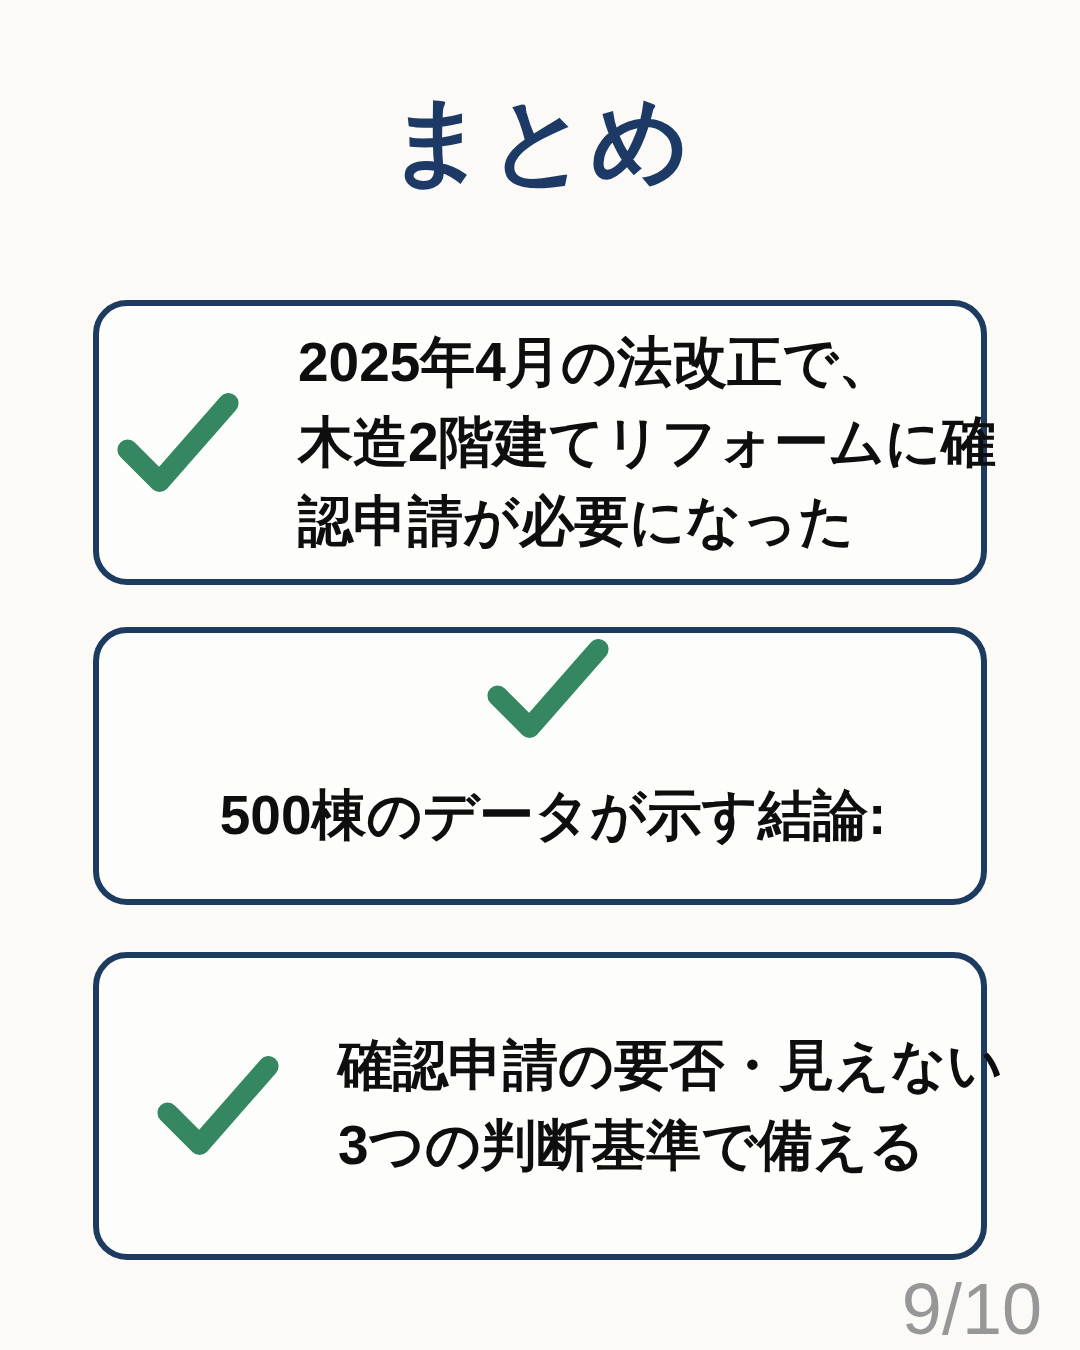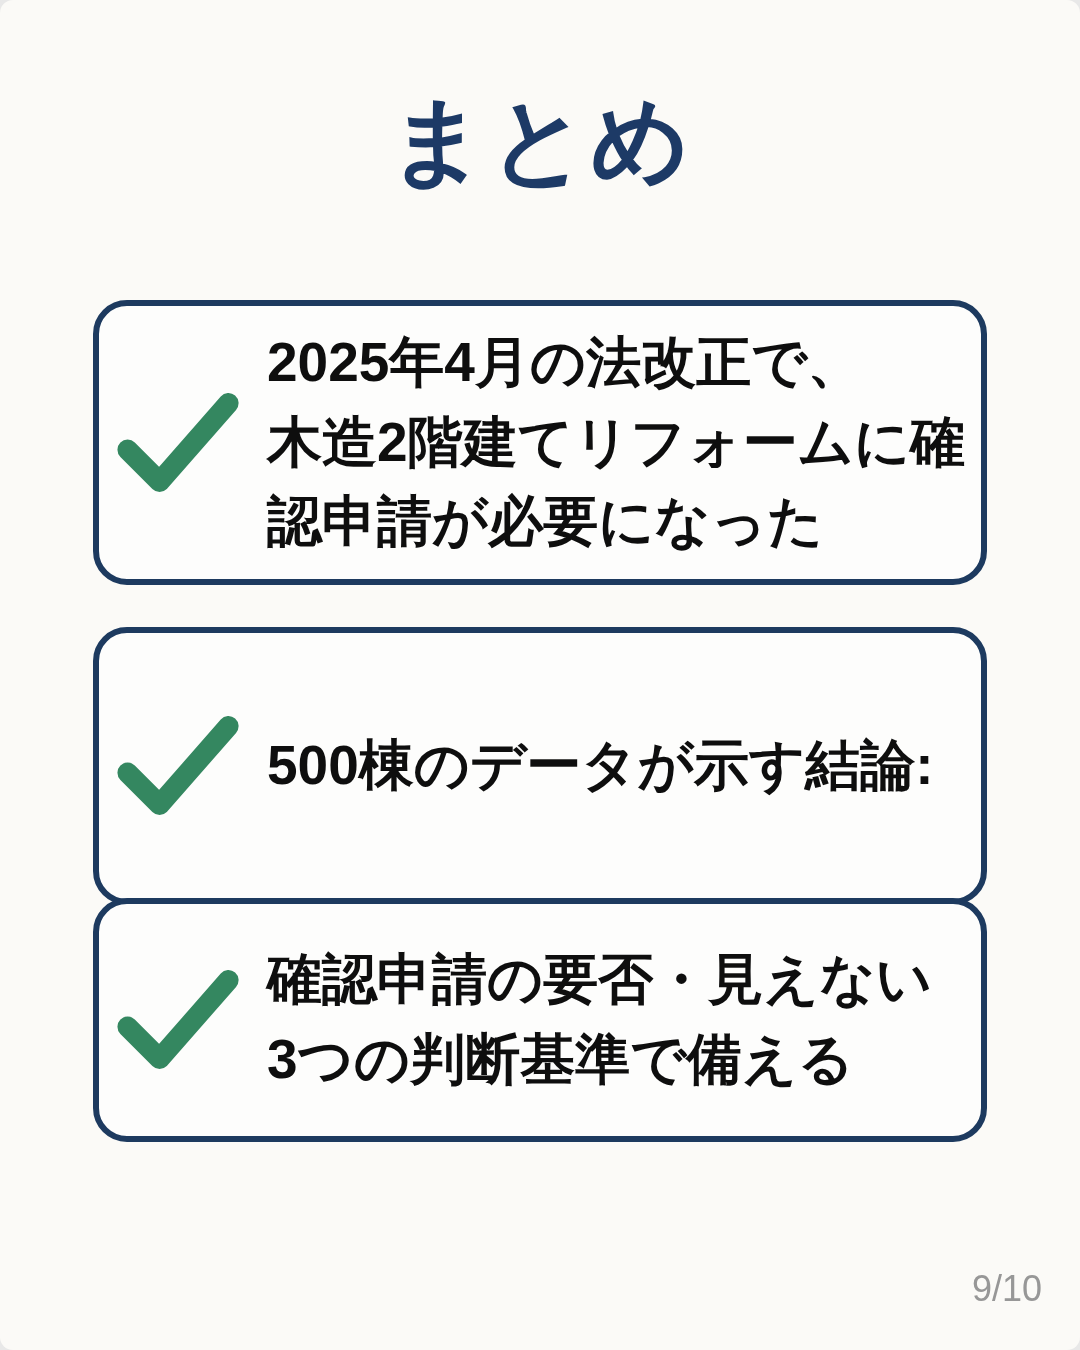--- a/index.html
+++ b/index.html
@@ -8,21 +8,20 @@
     background: #e8e8e8;
   }
   .page {
     position: relative;
     width: 1080px;
     height: 1350px;
     margin: 0 auto;
     background: #fbfaf7;
     overflow: hidden;
     font-family: "Liberation Sans", "DejaVu Sans", sans-serif;
-    border-radius: 13px;
   }
   .title {
     position: absolute;
     top: 90px;
     left: 0;
     width: 100%;
     margin: 0;
     text-align: center;
     font-size: 97px;
     line-height: 1.05;
@@ -33,24 +32,25 @@
   .card {
     position: absolute;
     left: 93px;
     width: 894px;
     box-sizing: border-box;
     background: #fdfdfc;
     border: 6px solid #1d3a5f;
     border-radius: 34px;
     display: flex;
     align-items: center;
+    gap: 31px;
   }
   .card-1 { top: 300px; height: 285px; }
-  .card-2 { top: 627px; height: 278px; }
-  .card-3 { top: 898px; height: 244px; }
+  .card-2 { top: 627px; height: 278px; flex-direction: column; }
+  .card-3 { top: 952px; height: 308px; padding-left: 40px; }
   .check {
     flex: 0 0 auto;
     width: 126px;
     height: 112px;
     margin-left: 16px;
   }
   .check svg {
     display: block;
     width: 100%;
     height: 100%;
@@ -64,21 +64,21 @@
     letter-spacing: 0;
   }
   .line {
     display: block;
     white-space: nowrap;
   }
   .page-indicator {
     position: absolute;
     top: 1268px;
     right: 38px;
-    font-size: 36px;
+    font-size: 72px;
     font-weight: 400;
     color: #979797;
   }
 </style>
 </head>
 <body>
 
 <div class="page">
 
   <h1 class="title">まとめ</h1>

